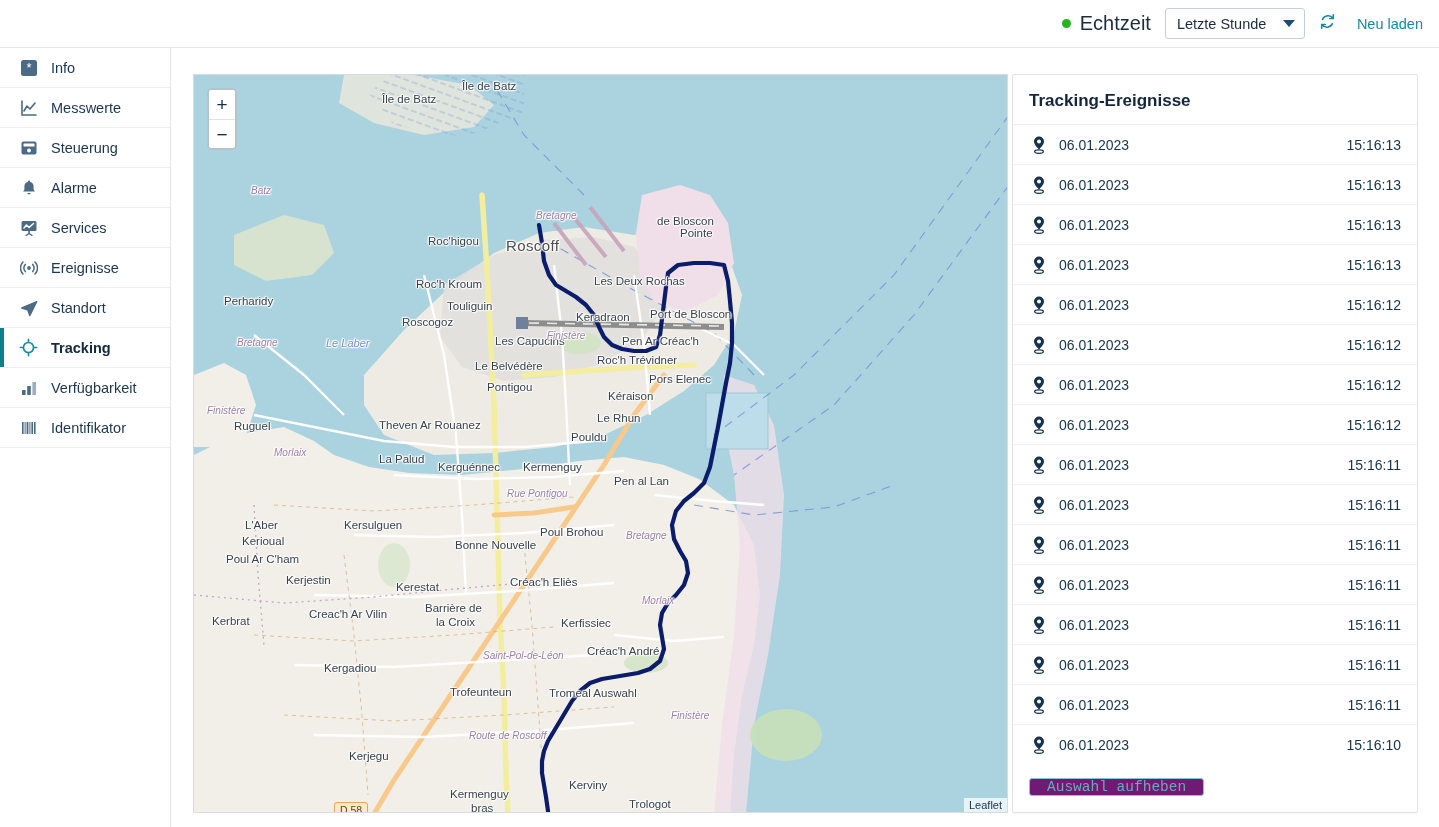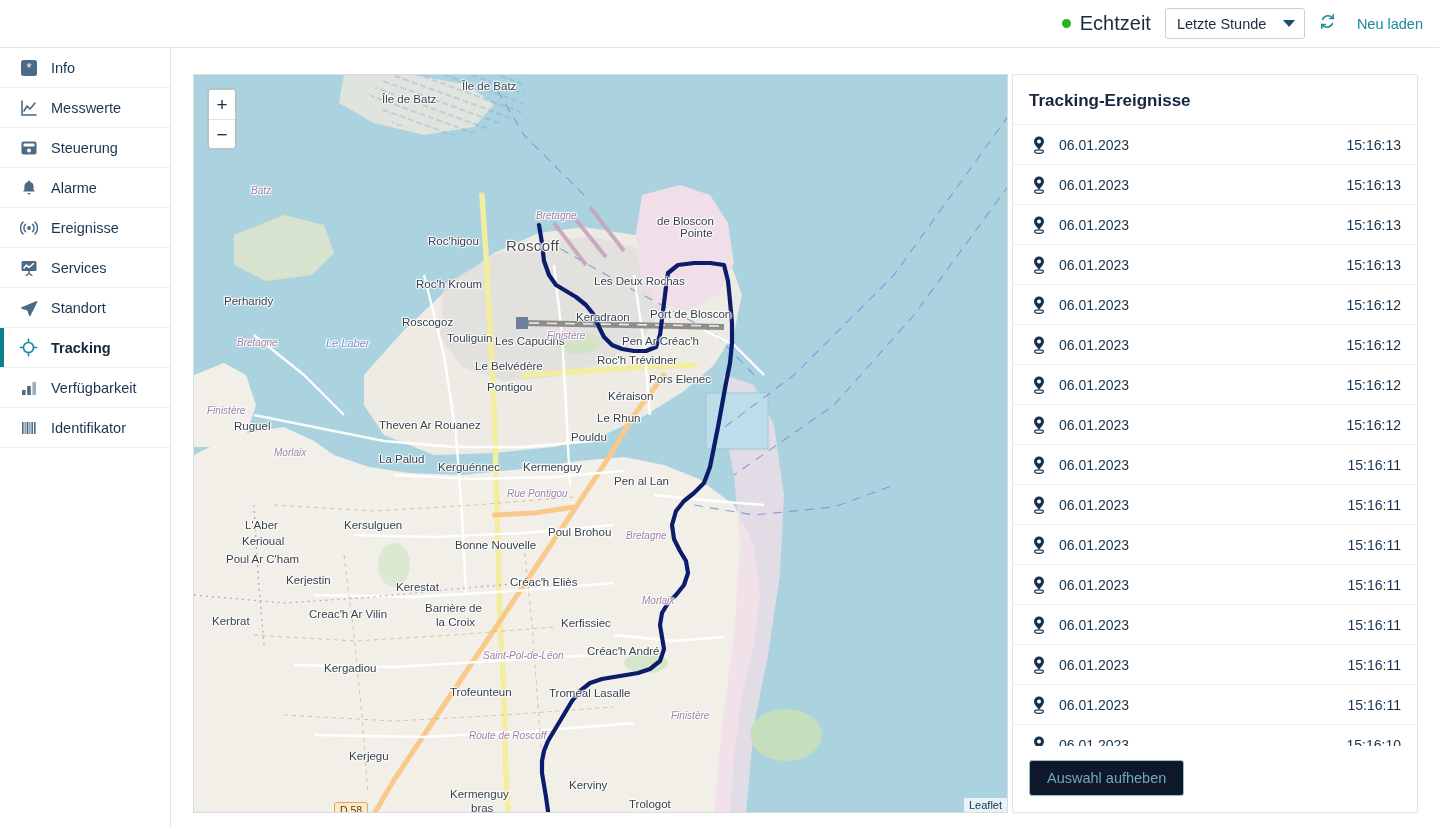--- a/index.html
+++ b/index.html
@@ -109,22 +109,22 @@
     display: flex; align-items: center; height: 40px;
     border-bottom: 1px solid #eff1f3; padding: 0 16px 0 18px; cursor: pointer;
   }
   .pin-icon { flex: 0 0 18px; width: 18px; height: 18px; color: #16314c; margin-right: 10px; }
   .pin-icon svg { display: block; }
   .event-date { font-size: 14px; color: #16314c; flex: 1 1 auto; }
   .event-time { font-size: 14px; color: #16314c; text-align: right; }
   .events-footer { flex: 0 0 auto; padding: 14px 16px 16px 16px; }
   .btn-outline {
     display: inline-block; border: 1px solid #8fc3cb; border-radius: 3px;
-    background: #0f172a; color: #6fa9b4; font-size: 14.5px;
-    padding: 9px 17px; cursor: pointer; font-family: Liberation Sans, sans-serif;
+    background: #701a75; color: #6fa9b4; font-size: 14.5px;
+    padding: 0 17px; cursor: pointer; font-family: Liberation Mono, monospace;
   }
   .events-scroll::-webkit-scrollbar { width: 8px; }
   .events-scroll::-webkit-scrollbar-track { background: #fff; }
   .events-scroll::-webkit-scrollbar-thumb { background: #c8ced3; border-radius: 4px; }
 </style>
 </head>
 <body>
 
 <div id="app">
 
@@ -185,39 +185,39 @@
         <span class="nav-icon">
           <svg width="18" height="18" viewBox="0 0 18 18" fill="currentColor">
             <path d="M9 1.4a1.1 1.1 0 0 1 1.1 1.1v.5a4.6 4.6 0 0 1 3.5 4.5v3l1.3 2.1H3.1l1.3-2.1v-3A4.6 4.6 0 0 1 7.9 3V2.5A1.1 1.1 0 0 1 9 1.4z"></path>
             <path d="M7.2 14.1a1.9 1.9 0 0 0 3.6 0z"></path>
           </svg>
         </span>
         <span class="label">Alarme</span>
       </div>
       <div class="nav-item">
         <span class="nav-icon">
+          <svg width="18" height="18" viewBox="0 0 18 18" fill="currentColor">
+            <rect x="1.5" y="2" width="15" height="10" rx="1.5"></rect>
+            <polyline points="4,9 6.5,6 9,8.5 13.5,4.5" fill="none" stroke="#fff" stroke-width="1.5" stroke-linejoin="round" stroke-linecap="round"></polyline>
+            <path d="M8.2 12h1.6v2.2l3 2-0.8 1-3-2-3 2-0.8-1 3-2z"></path>
+          </svg>
+        </span>
+        <span class="label">Services</span>
+      </div>
+      <div class="nav-item">
+        <span class="nav-icon">
           <svg width="18" height="18" viewBox="0 0 18 18" fill="none" stroke="currentColor" stroke-width="1.5" stroke-linecap="round">
             <circle cx="9" cy="9" r="1.9" fill="currentColor" stroke="none"></circle>
             <path d="M5.4 5.4a5 5 0 0 0 0 7.2"></path>
             <path d="M12.6 5.4a5 5 0 0 1 0 7.2"></path>
             <path d="M3 3a8.4 8.4 0 0 0 0 12"></path>
             <path d="M15 3a8.4 8.4 0 0 1 0 12"></path>
           </svg>
         </span>
         <span class="label">Ereignisse</span>
-      </div>
-      <div class="nav-item">
-        <span class="nav-icon">
-          <svg width="18" height="18" viewBox="0 0 18 18" fill="currentColor">
-            <rect x="1.5" y="2" width="15" height="10" rx="1.5"></rect>
-            <polyline points="4,9 6.5,6 9,8.5 13.5,4.5" fill="none" stroke="#fff" stroke-width="1.5" stroke-linejoin="round" stroke-linecap="round"></polyline>
-            <path d="M8.2 12h1.6v2.2l3 2-0.8 1-3-2-3 2-0.8-1 3-2z"></path>
-          </svg>
-        </span>
-        <span class="label">Services</span>
       </div>
       <div class="nav-item">
         <span class="nav-icon">
           <svg width="18" height="18" viewBox="0 0 18 18" fill="currentColor">
             <path d="M16.6 2.1 1.6 8.3c-.7.3-.6 1.3.1 1.5l5.6 1.7 1.7 5.1c.2.7 1.2.8 1.5.1l6.8-13.6c.3-.6-.2-1.2-.7-1z"></path>
           </svg>
         </span>
         <span class="label">Standort</span>
       </div>
       <div class="nav-item active">
@@ -397,39 +397,39 @@
         <div class="map-label " style="left: 231px; top: 527px;">Barrière de</div>
         <div class="map-label " style="left: 242px; top: 541px;">la Croix</div>
         <div class="map-label " style="left: 130px; top: 587px;">Kergadiou</div>
         <div class="map-label " style="left: 155px; top: 675px;">Kerjegu</div>
         <div class="map-label hwy-shield" style="left: 140px; top: 727px;">D 58</div>
         <div class="map-label " style="left: 256px; top: 611px;">Trofeunteun</div>
         <div class="map-label road" style="left: 275px; top: 655px;">Route de Roscoff</div>
         <div class="map-label road" style="left: 289px; top: 575px;">Saint-Pol-de-Léon</div>
         <div class="map-label " style="left: 256px; top: 713px;">Kermenguy</div>
         <div class="map-label " style="left: 277px; top: 727px;">bras</div>
-        <div class="map-label " style="left: 355px; top: 612px;">Tromeal Lasalle</div>
+        <div class="map-label " style="left: 355px; top: 612px;">Tromeal Auswahl</div>
         <div class="map-label " style="left: 375px; top: 704px;">Kerviny</div>
         <div class="map-label " style="left: 435px; top: 723px;">Trologot</div>
         <div class="map-label " style="left: 393px; top: 570px;">Créac'h André</div>
         <div class="map-label " style="left: 367px; top: 542px;">Kerfissiec</div>
         <div class="map-label " style="left: 316px; top: 501px;">Créac'h Eliès</div>
         <div class="map-label " style="left: 261px; top: 464px;">Bonne Nouvelle</div>
-        <div class="map-label " style="left: 346px; top: 451px; margin-left: 8px;">Poul Brohou</div>
+        <div class="map-label " style="left: 346px; top: 451px;">Poul Brohou</div>
         <div class="map-label " style="left: 244px; top: 386px;">Kerguénnec</div>
         <div class="map-label " style="left: 329px; top: 386px;">Kermenguy</div>
         <div class="map-label road" style="left: 313px; top: 413px;">Rue Pontigou</div>
         <div class="map-label " style="left: 185px; top: 378px;">La Palud</div>
         <div class="map-label " style="left: 150px; top: 444px;">Kersulguen</div>
         <div class="map-label " style="left: 185px; top: 344px;">Theven Ar Rouanez</div>
         <div class="map-label " style="left: 293px; top: 306px;">Pontigou</div>
         <div class="map-label " style="left: 281px; top: 285px;">Le Belvédère</div>
         <div class="map-label " style="left: 301px; top: 260px;">Les Capucins</div>
         <div class="map-label " style="left: 208px; top: 241px;">Roscogoz</div>
-        <div class="map-label " style="left: 253px; top: 225px; margin-top: 32px;">Touliguin</div>
+        <div class="map-label " style="left: 253px; top: 225px;">Touliguin</div>
         <div class="map-label " style="left: 222px; top: 203px;">Roc'h Kroum</div>
         <div class="map-label " style="left: 234px; top: 160px;">Roc'higou</div>
         <div class="map-label town" style="left: 312px; top: 162px;">Roscoff</div>
         <div class="map-label road" style="left: 342px; top: 135px;">Bretagne</div>
         <div class="map-label road" style="left: 353px; top: 255px;">Finistère</div>
         <div class="map-label " style="left: 382px; top: 236px;">Keradraon</div>
         <div class="map-label " style="left: 400px; top: 200px;">Les Deux Rochas</div>
         <div class="map-label " style="left: 486px; top: 125px; margin-top: 27px;">Pointe</div>
         <div class="map-label " style="left: 463px; top: 140px;">de Bloscon</div>
         <div class="map-label " style="left: 456px; top: 233px;">Port de Bloscon</div>

